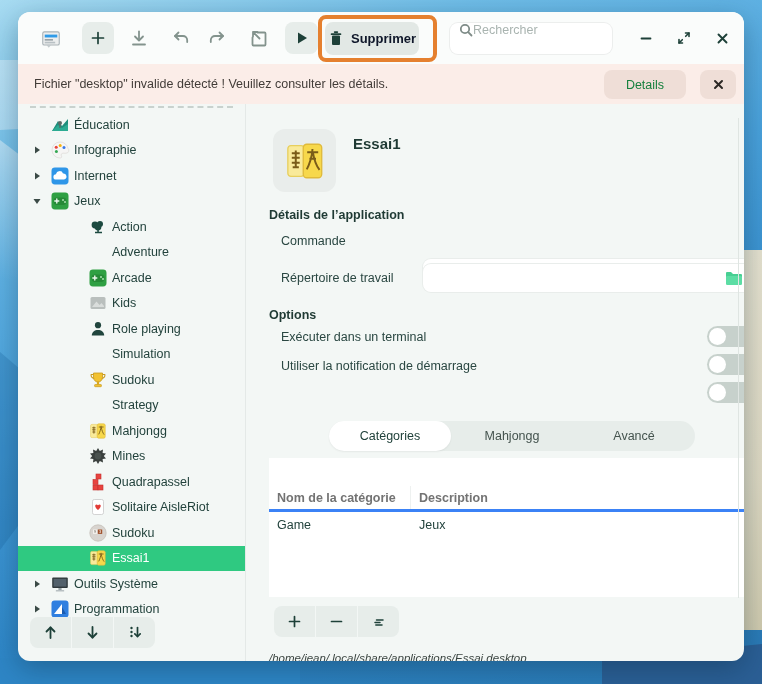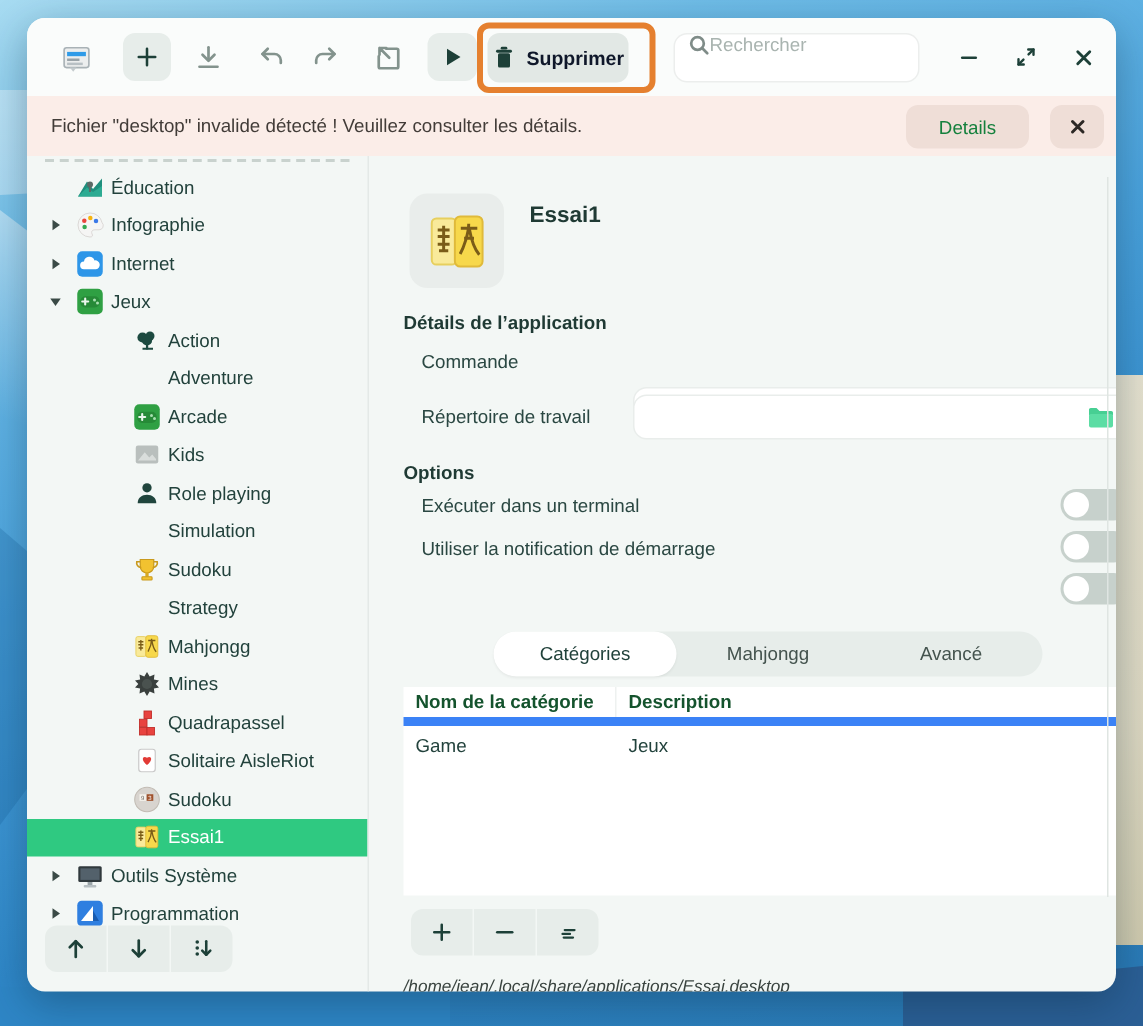--- a/index.html
+++ b/index.html
@@ -81,21 +81,21 @@
   .o1 { top:226px; } .o2 { top:255px; } .o3 { top:283px; }
   .toggle { position:absolute; left:461px; width:46px; height:21px; background:#c7d1cc; border-radius:11px; }
   .toggle .knob { position:absolute; left:2px; top:2px; width:17px; height:17px; background:#fff; border-radius:50%; }
   .tg1 { top:222px; } .tg2 { top:250px; } .tg3 { top:278px; }
 
   .tabbar { position:absolute; left:83px; top:317px; width:366px; height:30px; background:#e7edea; border-radius:15px; display:flex; }
   .tab { flex:1; display:flex; align-items:center; justify-content:center; font-size:12.5px; color:#44534e; border-radius:15px; }
   .tab.active { background:#ffffff; color:#20413a; font-weight:400; box-shadow:0 1px 2px rgba(0,0,0,.06); }
 
   .cat-table { position:absolute; left:23px; top:354px; width:484px; height:139px; background:#ffffff; }
-  .cat-head { display:flex; height:26px; align-items:center; border-bottom:6px solid #3b82f6; color:#14532d; font-weight:700; }
+  .cat-head { display:flex; height:26px; align-items:center; border-bottom:3px solid #3b82f6; color:#737373; font-weight:700;margin-top:28px; }
   .cat-head .c1 { width:142px; padding-left:8px; border-right:1px solid #eef1f0; height:100%; display:flex; align-items:center; }
   .cat-head .c2 { padding-left:8px; }
   .cat-row { display:flex; height:26px; align-items:center; color:#22423c; }
   .cat-row .c1 { width:142px; padding-left:8px; }
   .cat-row .c2 { padding-left:8px; }
 
   .table-actions { position:absolute; left:28px; top:502px; display:flex; }
   .file-path { position:absolute; left:23px; top:548px; font-size:11.5px; font-style:italic; color:#39433f; }
 
   .scroll-track { position:absolute; right:5px; top:14px; width:1px; height:480px; background:#dfe5e2; }

